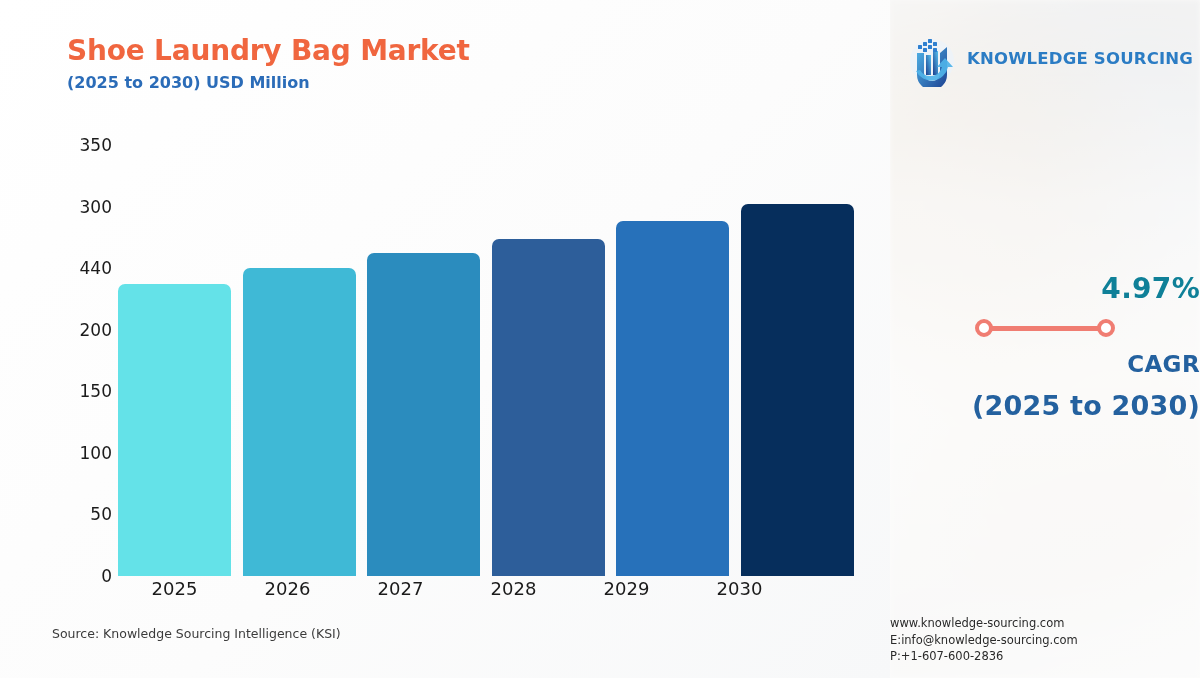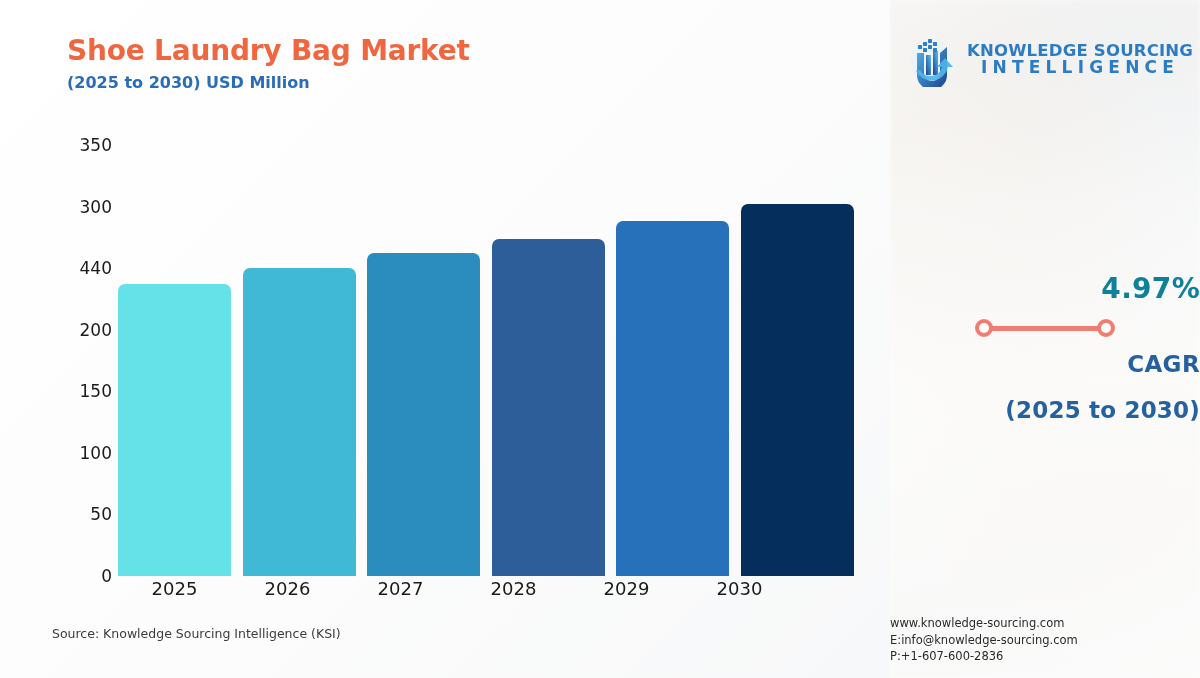--- a/index.html
+++ b/index.html
@@ -114,21 +114,21 @@
     position:absolute; left:9px; right:9px; top:7px; height:5px;
     background:#F07D72; border-radius:3px;
   }
   #cagr-divider .dot {
     position:absolute; top:0; width:18px; height:18px; border-radius:50%;
     background:#ffffff; border:4px solid #F07D72; box-sizing:border-box;
   }
   #cagr-divider .dot.left { left:0; }
   #cagr-divider .dot.right { right:0; }
   #cagr-label { font-size:23px; font-weight:bold; color:#24619F; letter-spacing:0.4px; }
-  #cagr-period { font-size:23px; font-weight:bold; color:#24619F; margin-top:20px; letter-spacing:0.2px; }
+  #cagr-period { font-size:27px; font-weight:bold; color:#24619F; margin-top:13px; letter-spacing:0.2px; }
 
   #contact-block {
     position:absolute; left:0; top:594px; width:310px; text-align:left;
     line-height:1.45;
     margin-top:21px;
   }
   .contact-line { font-size:11.5px; color:#2a2a2a; }
 </style>
 </head>
 <body>
@@ -214,21 +214,20 @@
             <rect x="19" y="17" width="4" height="4" rx="0.6"></rect>
             <rect x="24" y="14" width="4" height="4" rx="0.6"></rect>
             <rect x="29" y="11" width="4" height="4" rx="0.6"></rect>
             <rect x="29" y="17" width="4" height="4" rx="0.6"></rect>
           </g>
           <path d="M12 40 A17 17 0 0 0 44 36 L49 36 L41 27 L33 36 L38 36 A12 12 0 0 1 16 39 Z" fill="#4FB3E8" opacity="0.92"></path>
         </svg>
       </span>
       <span id="logo-text">
         <span id="logo-line1">KNOWLEDGE SOURCING</span>
-        <span id="logo-line2">INTELLIGENCE</span>
       </span>
     </div>
 
     <div id="cagr-block">
       <div id="cagr-value">4.97%</div>
       <div id="cagr-divider">
         <span class="line"></span>
         <span class="dot left"></span>
         <span class="dot right"></span>
       </div>

